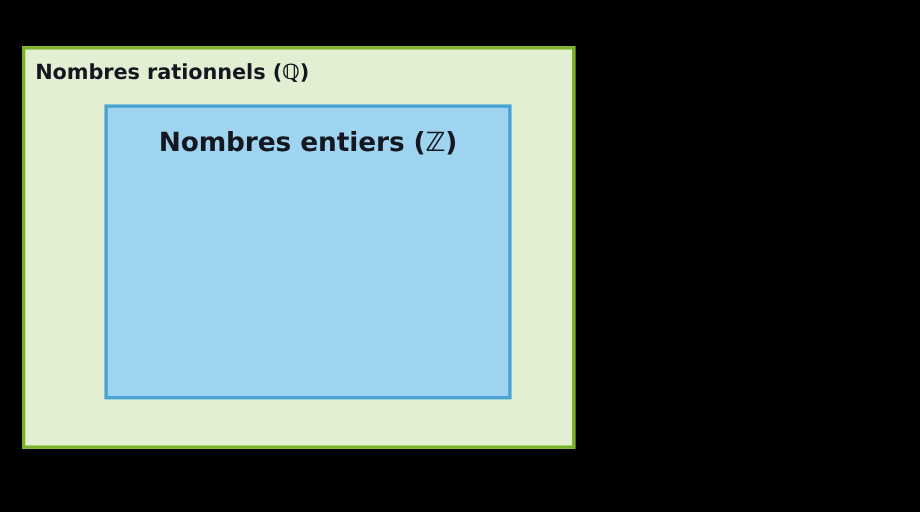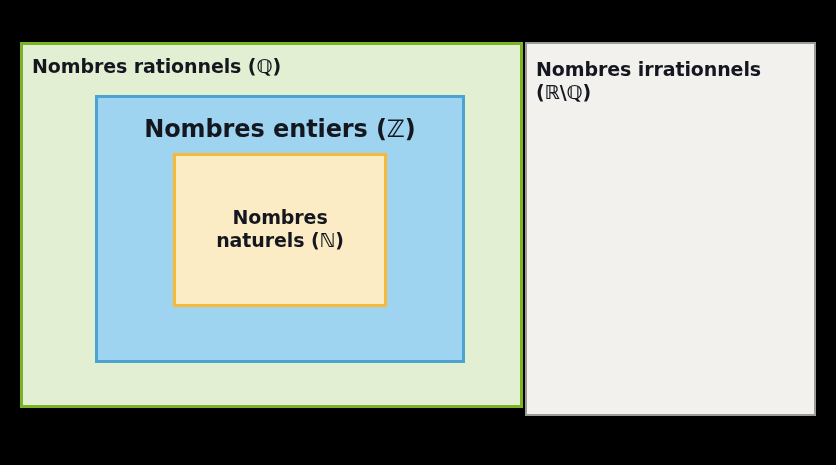--- a/index.html
+++ b/index.html
@@ -105,27 +105,17 @@
 <div id="canvas">
 
   <div class="panel" id="rationals-panel">
 
     <div class="label" id="rationals-label">Nombres rationnels (ℚ)</div>
 
     <div class="box" id="integers-box">
 
       <div class="label" id="integers-label">Nombres entiers (ℤ)</div>
 
-      <div class="box" id="naturals-box">
-
-        <div class="label" id="naturals-label">Nombres
-naturels (ℕ)</div>
-
-      </div>
     </div>
   </div>
 
-  <div class="panel" id="irrationals-panel">
-
-    <div class="label" id="irrationals-label">Nombres irrationnels (ℝ\ℚ)</div>
-  </div>
 
 </div>
 
 </body></html>

